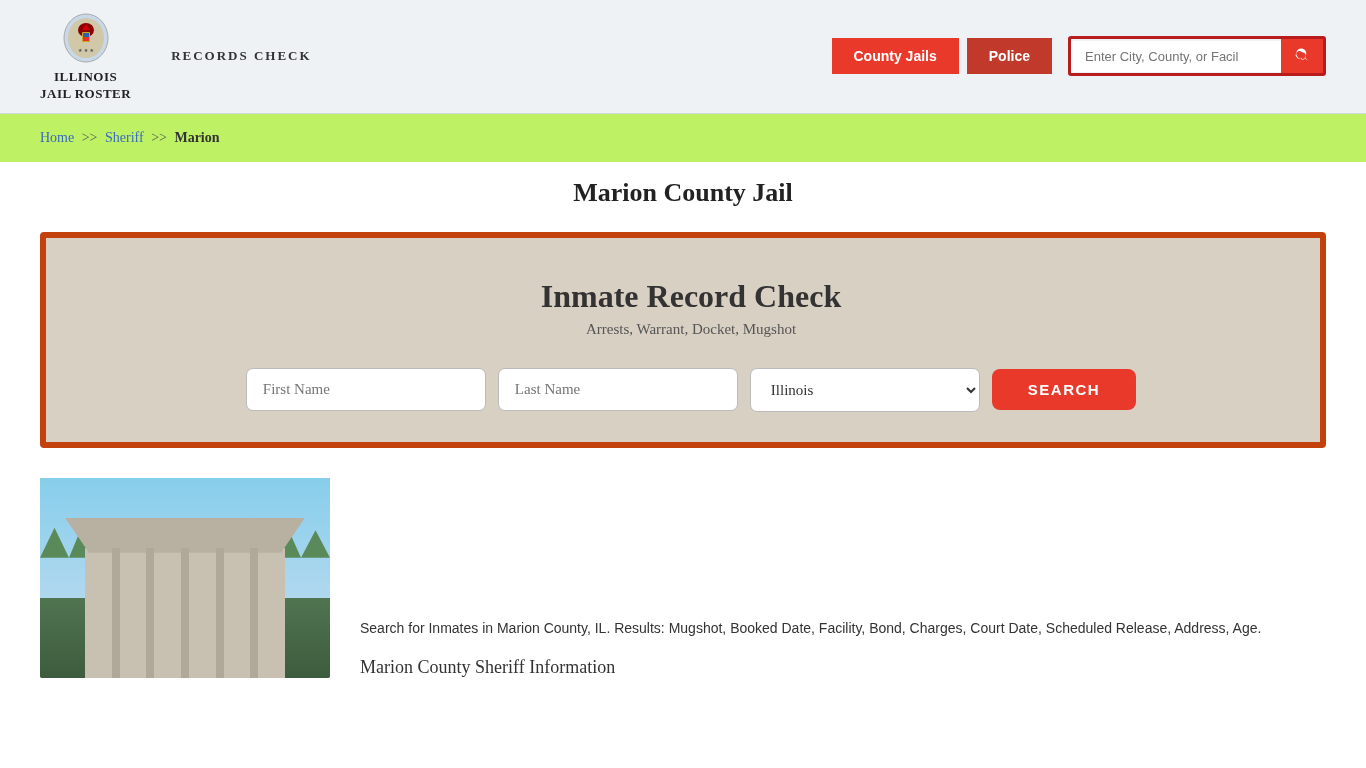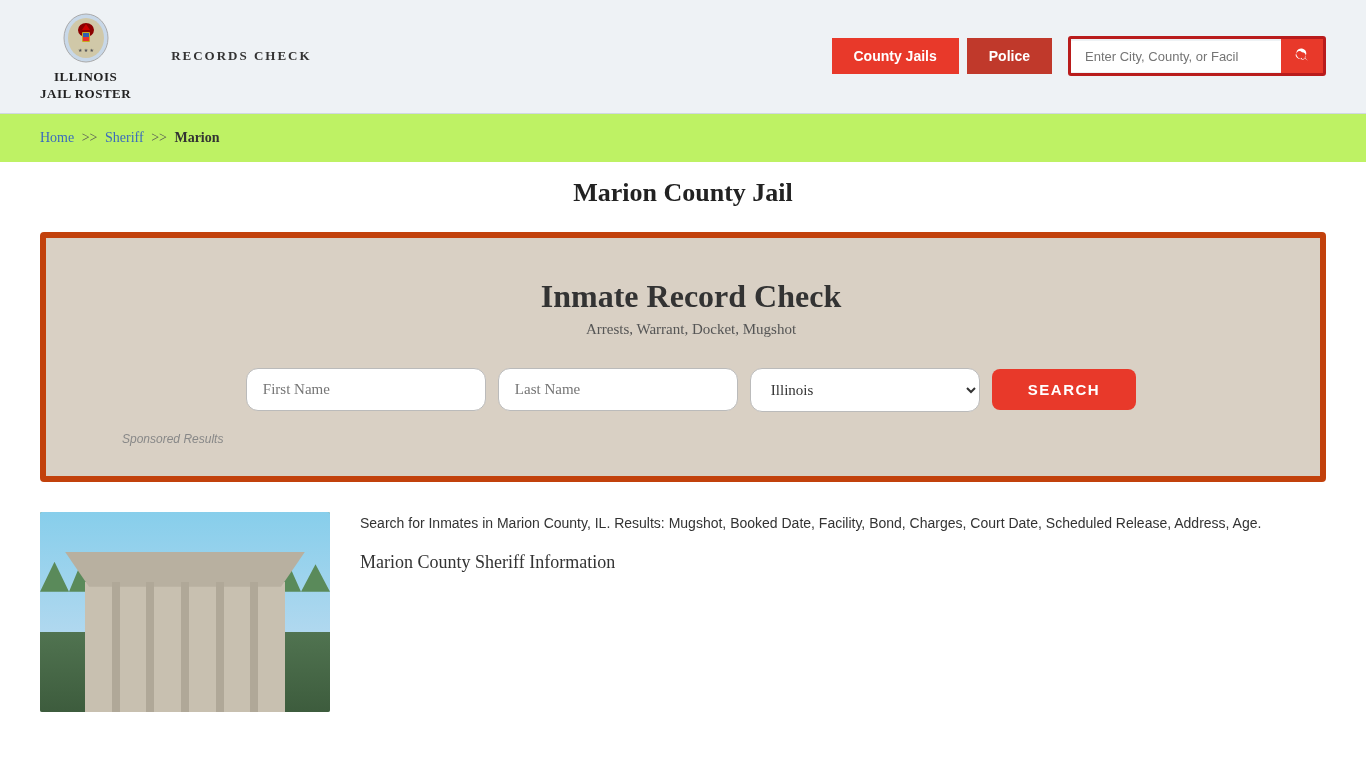--- a/index.html
+++ b/index.html
@@ -151,21 +151,21 @@
     .search-form {
       display: flex;
       gap: 12px;
       align-items: center;
       justify-content: center;
     }
     .search-form input, .search-form select {
       padding: 12px 16px;
       font-size: 15px;
       border: 1px solid #bbb;
-      border-radius: 12px;
+      border-radius: 7px;
       background: #fff;
       color: #999;
       outline: none;
       font-family: Georgia, serif;
     }
     .search-form input[name="first"] { width: 240px; }
     .search-form input[name="last"] { width: 240px; }
     .search-form select { width: 230px; color: #333; }
     .search-form-btn {
       background: #e8392a;
@@ -186,20 +186,21 @@
       font-style: italic;
       font-family: sans-serif;
     }
 
     
     .bottom-section {
       display: flex;
       gap: 30px;
       margin: 0 40px;
       padding-bottom: 30px;
+      align-items: flex-end;
     }
     .facility-image {
       width: 290px;
       min-width: 290px;
       height: 200px;
       background: #8aab8a;
       border-radius: 2px;
       overflow: hidden;
       position: relative;
     }
@@ -327,21 +328,20 @@
   <h2 class="search-card-title">Inmate Record Check</h2>
   <p class="search-card-subtitle">Arrests, Warrant, Docket, Mugshot</p>
 
   <div class="search-form">
     <input type="text" name="first" placeholder="First Name" style="">
     <input type="text" name="last" placeholder="Last Name" style="">
     <select id="state-select"><option value="Alabama">Alabama</option><option value="Alaska">Alaska</option><option value="Arizona">Arizona</option><option value="Arkansas">Arkansas</option><option value="California">California</option><option value="Colorado">Colorado</option><option value="Connecticut">Connecticut</option><option value="Delaware">Delaware</option><option value="Florida">Florida</option><option value="Georgia">Georgia</option><option value="Hawaii">Hawaii</option><option value="Idaho">Idaho</option><option value="Illinois" selected="">Illinois</option><option value="Indiana">Indiana</option><option value="Iowa">Iowa</option><option value="Kansas">Kansas</option><option value="Kentucky">Kentucky</option><option value="Louisiana">Louisiana</option><option value="Maine">Maine</option><option value="Maryland">Maryland</option><option value="Massachusetts">Massachusetts</option><option value="Michigan">Michigan</option><option value="Minnesota">Minnesota</option><option value="Mississippi">Mississippi</option><option value="Missouri">Missouri</option><option value="Montana">Montana</option><option value="Nebraska">Nebraska</option><option value="Nevada">Nevada</option><option value="New Hampshire">New Hampshire</option><option value="New Jersey">New Jersey</option><option value="New Mexico">New Mexico</option><option value="New York">New York</option><option value="North Carolina">North Carolina</option><option value="North Dakota">North Dakota</option><option value="Ohio">Ohio</option><option value="Oklahoma">Oklahoma</option><option value="Oregon">Oregon</option><option value="Pennsylvania">Pennsylvania</option><option value="Rhode Island">Rhode Island</option><option value="South Carolina">South Carolina</option><option value="South Dakota">South Dakota</option><option value="Tennessee">Tennessee</option><option value="Texas">Texas</option><option value="Utah">Utah</option><option value="Vermont">Vermont</option><option value="Virginia">Virginia</option><option value="Washington">Washington</option><option value="West Virginia">West Virginia</option><option value="Wisconsin">Wisconsin</option><option value="Wyoming">Wyoming</option></select>
     <button class="search-form-btn">SEARCH</button>
   </div>
 
-  <p class="sponsored-label">Sponsored Results</p>
 </div>
 
 <div class="bottom-section">
   <div class="facility-image">
     <div class="facility-image-inner">
       <div class="sky"></div>
       <div class="trees"></div>
       <div class="building">
         <div class="building-roof"></div>
         <div class="building-columns">

